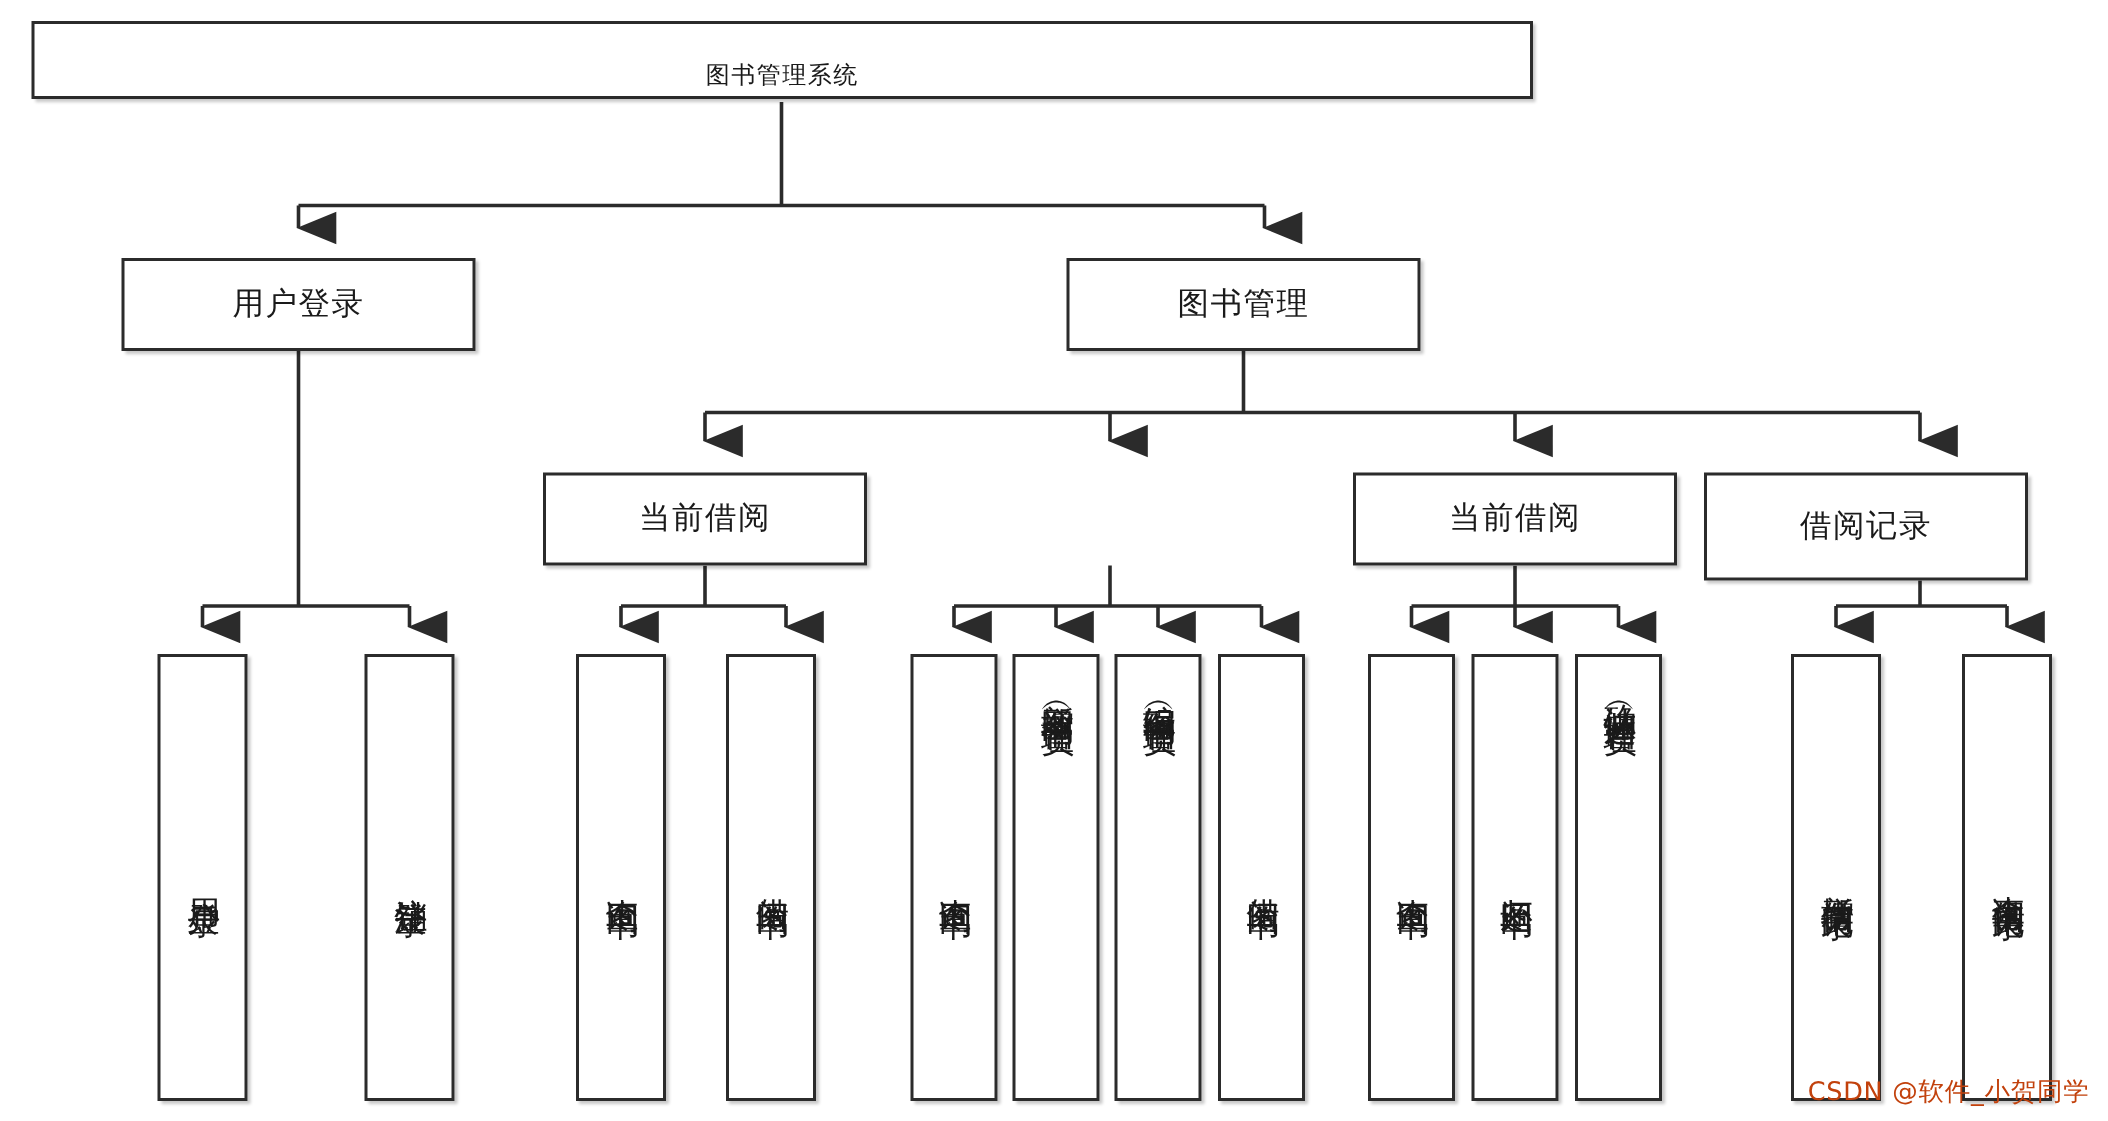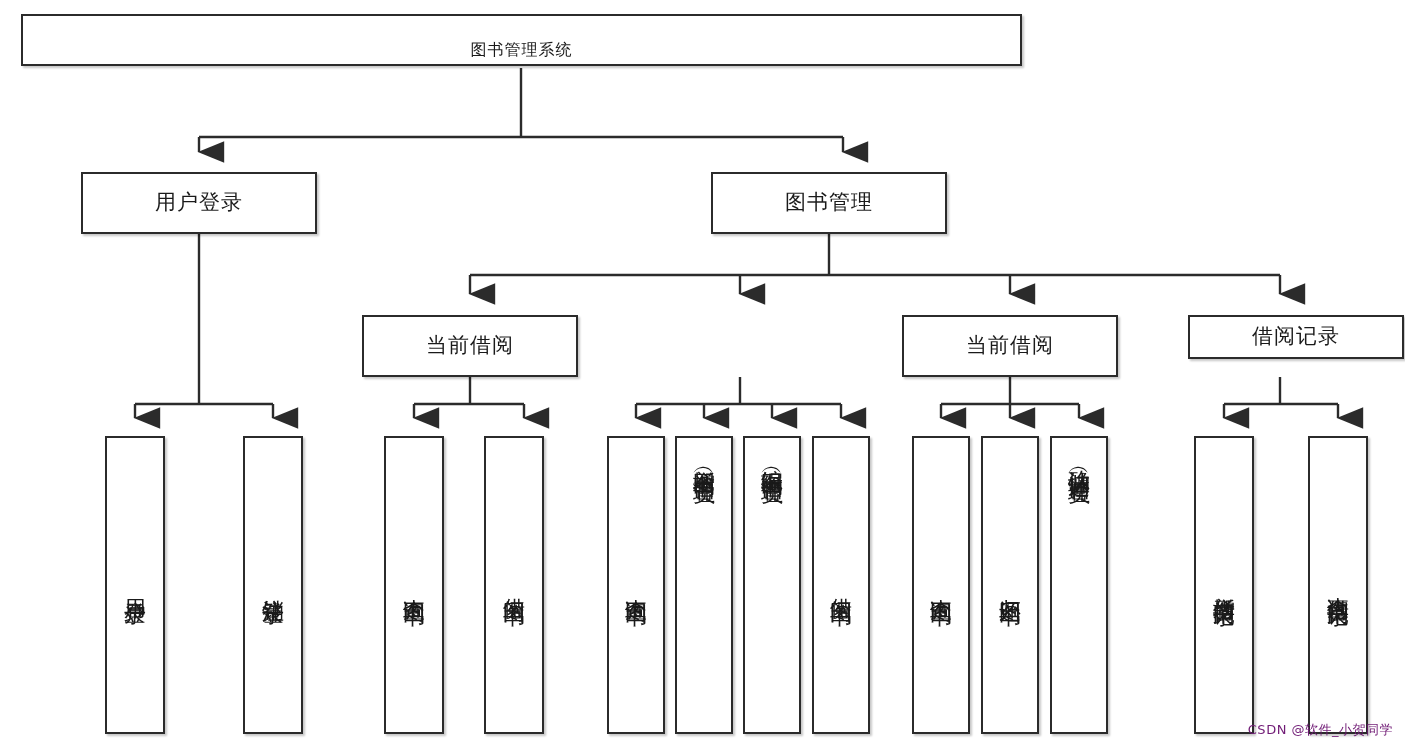--- a/index.html
+++ b/index.html
@@ -61,22 +61,22 @@
     padding-top: 14px;
   }
   .leaf.mid {
     align-items: center;
     padding-top: 0;
   }
   .watermark {
     position: absolute;
     right: 12px;
     bottom: 8px;
-    font-size: 13px;
-    color: #701a75;
+    font-size: 17px;
+    color: #c2410c;
     letter-spacing: 0.5px;
     white-space: nowrap;
     font-family: "DejaVu Sans", "Liberation Sans", sans-serif;
   }
 </style>
 </head>
 <body>
 
 <div id="canvas">
 
@@ -144,21 +144,21 @@
 
   <div class="node" style="left:362px; top:315px; width:216px; height:62px;">
     <span class="node-h">当前借阅</span>
   </div>
 
 
   <div class="node" style="left:902px; top:315px; width:216px; height:62px;">
     <span class="node-h">当前借阅</span>
   </div>
 
-  <div class="node" style="left:1188px; top:315px; width:216px; height:44px;">
+  <div class="node" style="left:1136px; top:315px; width:216px; height:72px;">
     <span class="node-h">借阅记录</span>
   </div>
 
   <div class="node leaf mid" style="left:105px; top:436px; width:60px; height:298px;">
     <span class="node-v">用户登录</span>
   </div>
 
   <div class="node leaf mid" style="left:243px; top:436px; width:60px; height:298px;">
     <span class="node-v">注销登录</span>
   </div>

